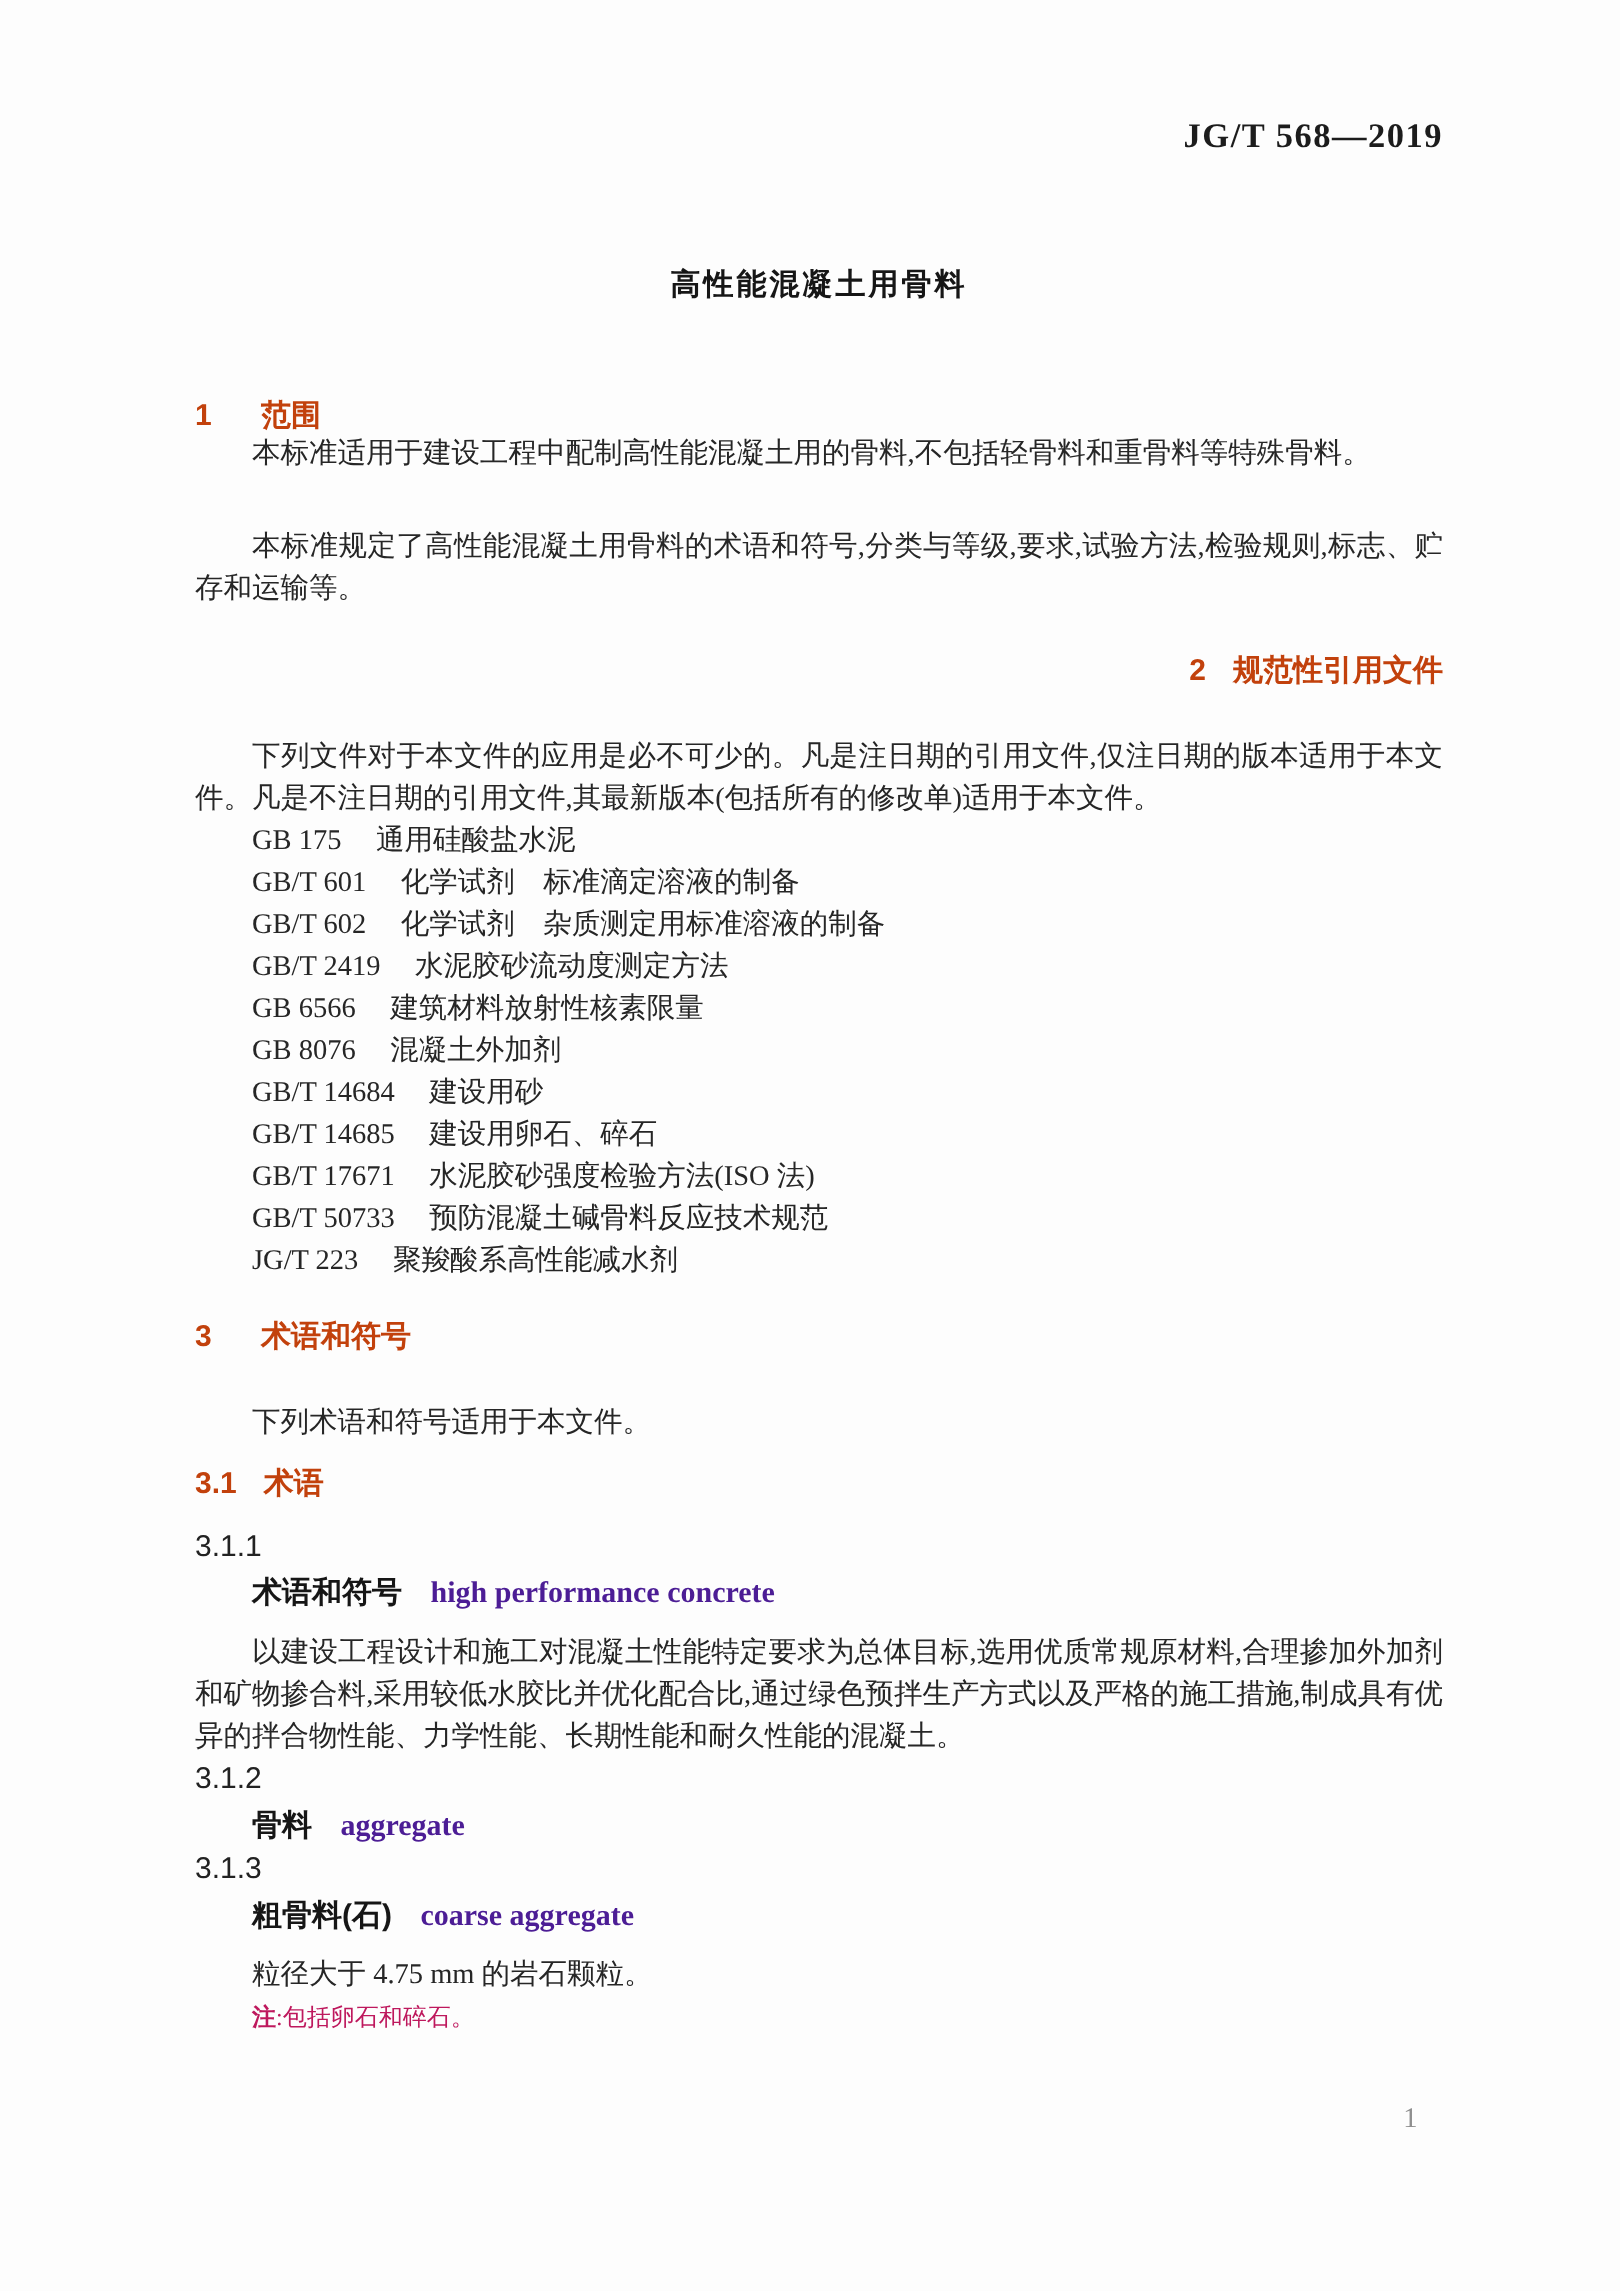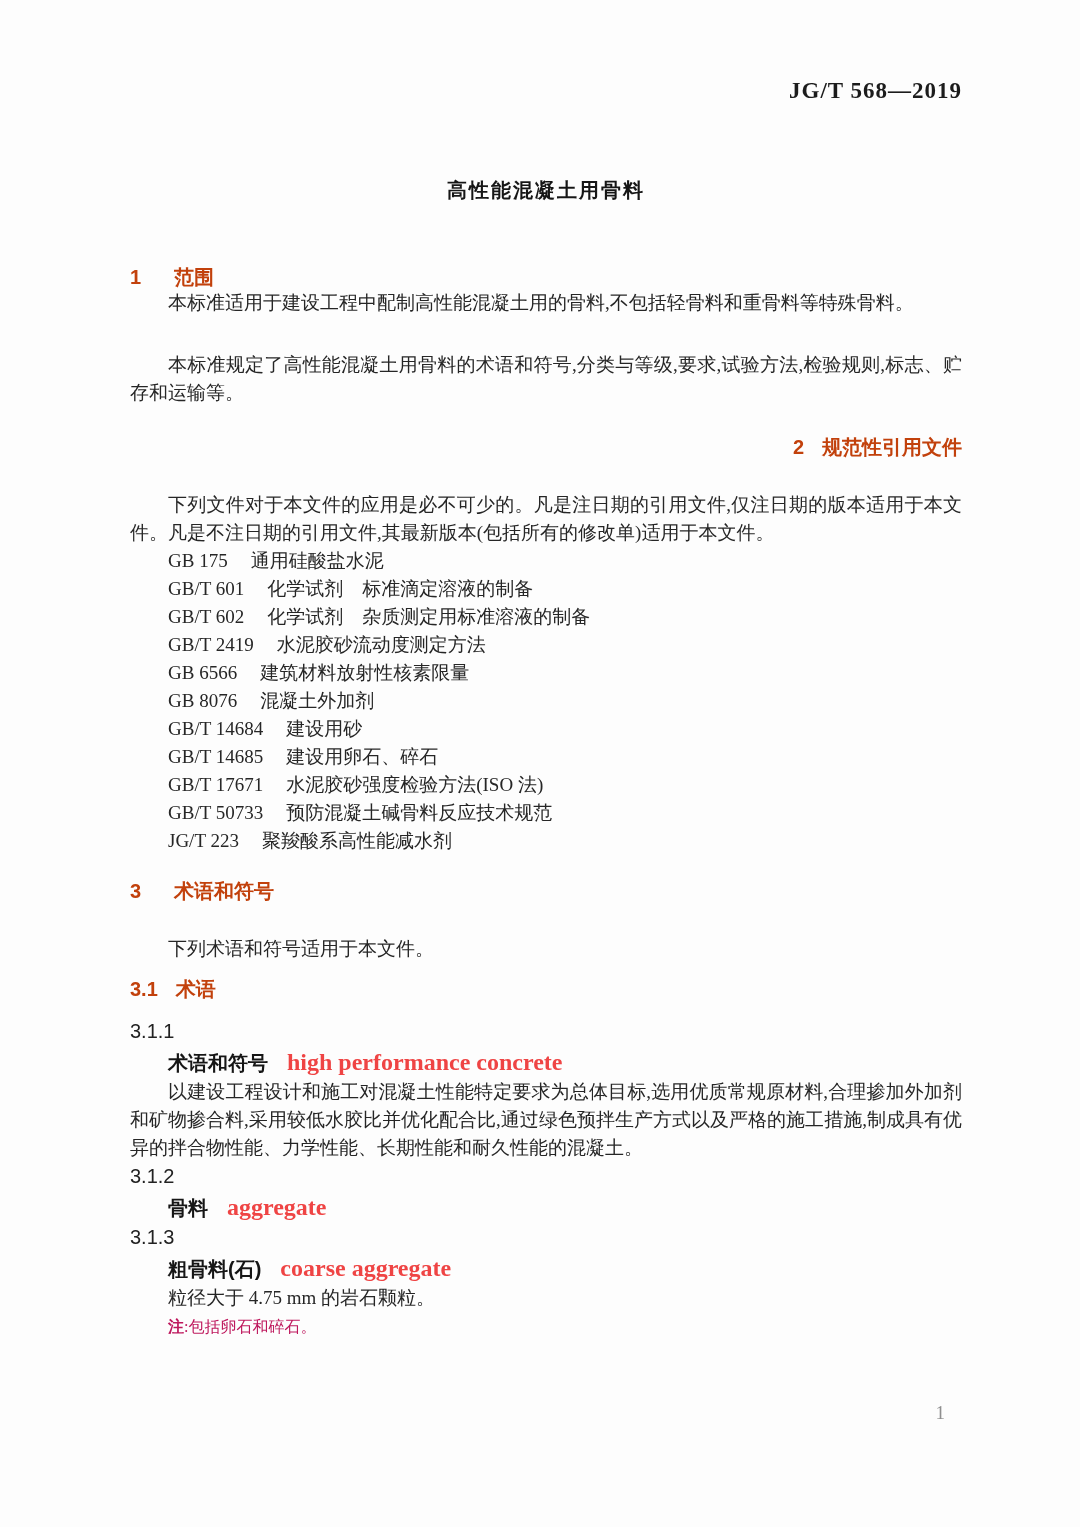--- a/index.html
+++ b/index.html
@@ -89,24 +89,24 @@
   .term-zh {
     font-family: "Liberation Sans", "DejaVu Sans", sans-serif;
     font-weight: bold;
     font-size: 20px;
     color: #161616;
     margin-right: 19px;
   }
   .term-en {
     font-family: "Liberation Serif", "DejaVu Serif", serif;
     font-weight: bold;
-    font-size: 24px;
-    color: #ef4444;
+    font-size: 20px;
+    color: #4c1d95;
   }
-  .term-def { margin-top: 0; }
+  .term-def { margin-top: 11px; }
   .note-line {
     margin: 4px 0 0 0;
     padding-left: 38px;
     font-size: 16px;
     line-height: 22px;
     color: #be185d;
   }
   .note-label { font-family: "Liberation Sans", "DejaVu Sans", sans-serif; font-weight: bold; }
   .page-number {
     position: absolute;

